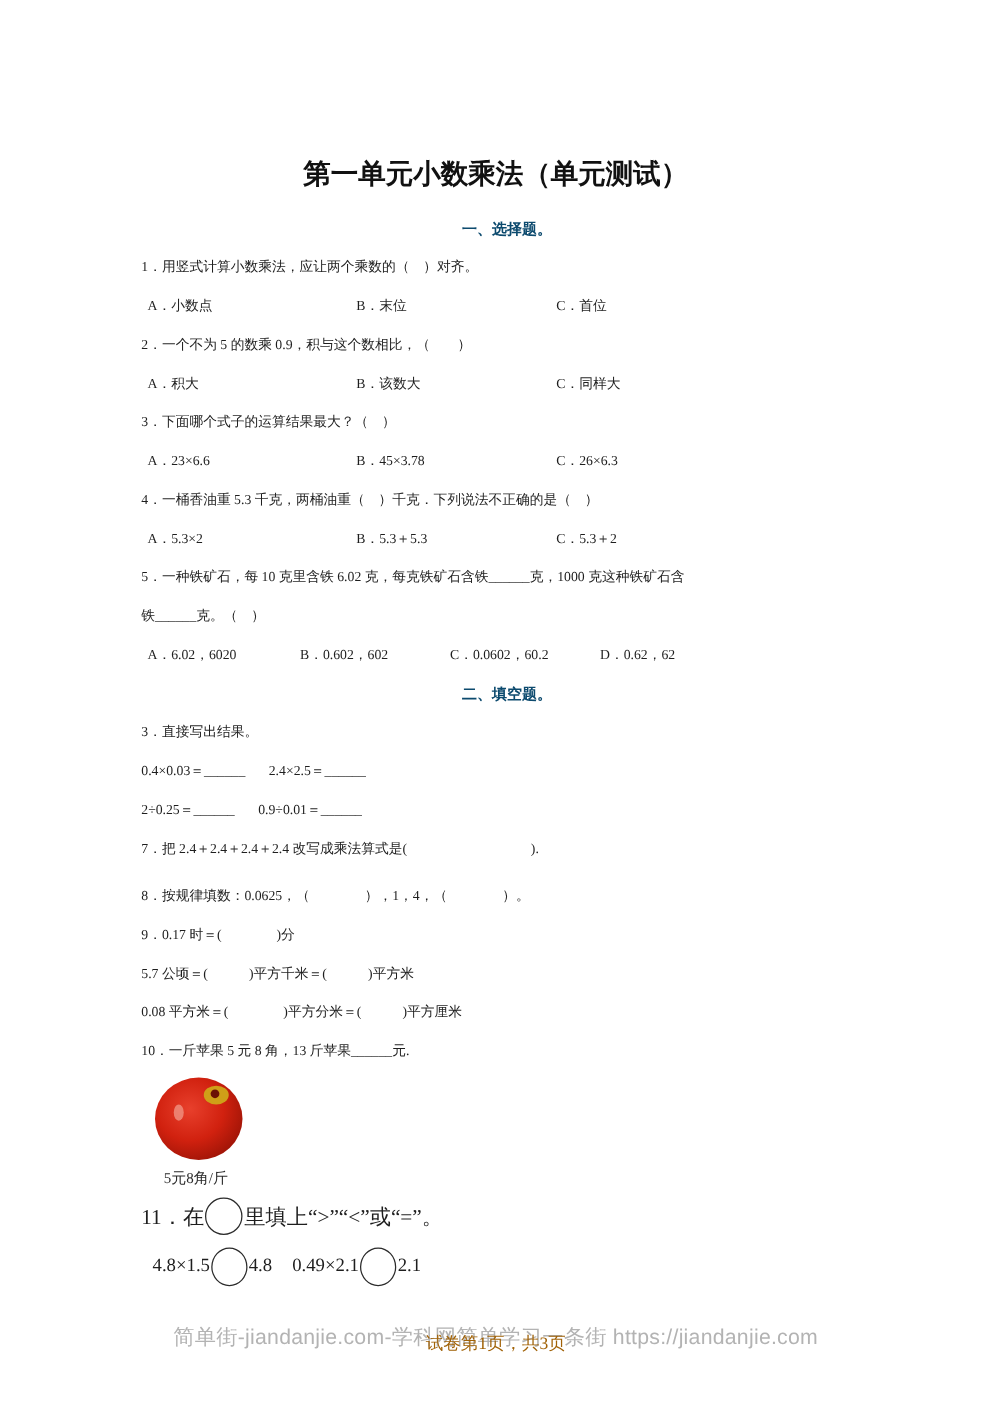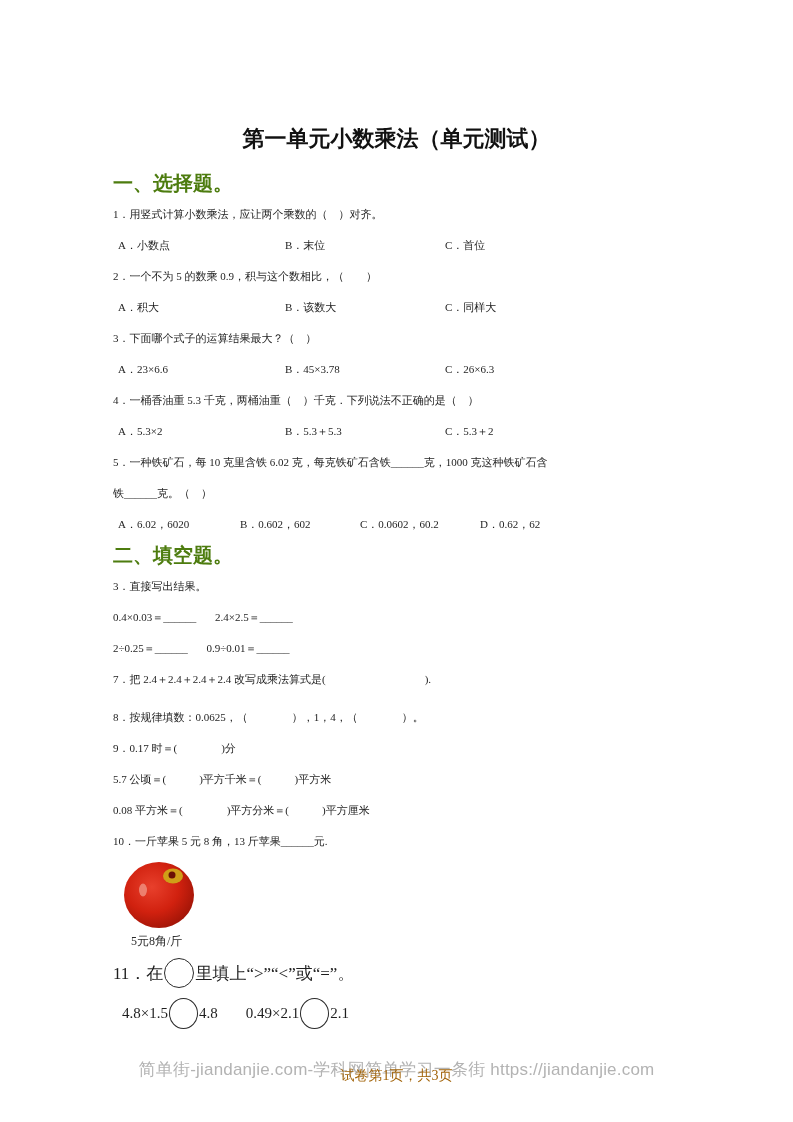--- a/index.html
+++ b/index.html
@@ -7,34 +7,34 @@
     position:relative; width:793px; height:1122px; background:#ffffff;
     font-family:"Liberation Serif","DejaVu Serif",serif; color:#1e1e1e;
     overflow:hidden;
   }
   .title {
     margin:3px; padding-top:121px; text-align:center;
     font-size:22px; font-weight:bold; line-height:30px; color:#111;
   }
   .content { padding:0 95px 0 113px; }
   .line { height:31px; line-height:31px; font-size:11px; white-space:nowrap; }
-  .sec-heading { font-weight:bold; font-size:20px; color:#4d7c0f; }
+  .sec-heading { font-weight:bold; font-size:12px; color:#0c4a6e;text-align:center; }
   .mt14 { margin-top:14px; }
   .mt7 { margin-top:7px; }
   .opts3 { display:grid; grid-template-columns:167px 160px 1fr; padding-left:5px; }
   .opts4 { display:grid; grid-template-columns:122px 120px 120px 1fr; padding-left:5px; }
   .pair span:first-child { margin-right:16px; }
   .apple-fig { margin:2px 0 0 10px; height:92px; }
   .apple-caption { font-size:12px; line-height:17px; margin-left:8px; color:#2a2a2a; }
   .blank-circle {
     display:inline-block; width:29px; height:31px; box-sizing:border-box;
     border:1.6px solid #2b2b2b; border-radius:50%; vertical-align:middle; margin:0 1px;
   }
   .q11-line { height:40px; display:flex; align-items:center; font-size:17px; margin-top:2px; white-space:nowrap; }
-  .cmp-row { height:40px; display:flex; align-items:center; gap:28px; font-size:15px; padding-left:9px; }
+  .cmp-row { height:40px; display:flex; align-items:center; gap:16px; font-size:15px; padding-left:9px; }
   .cmp-group { display:flex; align-items:center; }
   .footer { position:absolute; top:1059px; left:0; width:100%; text-align:center; }
   .watermark { font-family:"Liberation Sans","DejaVu Sans",sans-serif; font-size:17px; line-height:22px; color:#b3b3b3; letter-spacing:0.2px; }
   .pageinfo { font-size:14px; line-height:18px; color:#a16207; margin-top:-14px; }
 </style>
 </head>
 <body>
 
 <div class="page">
 

